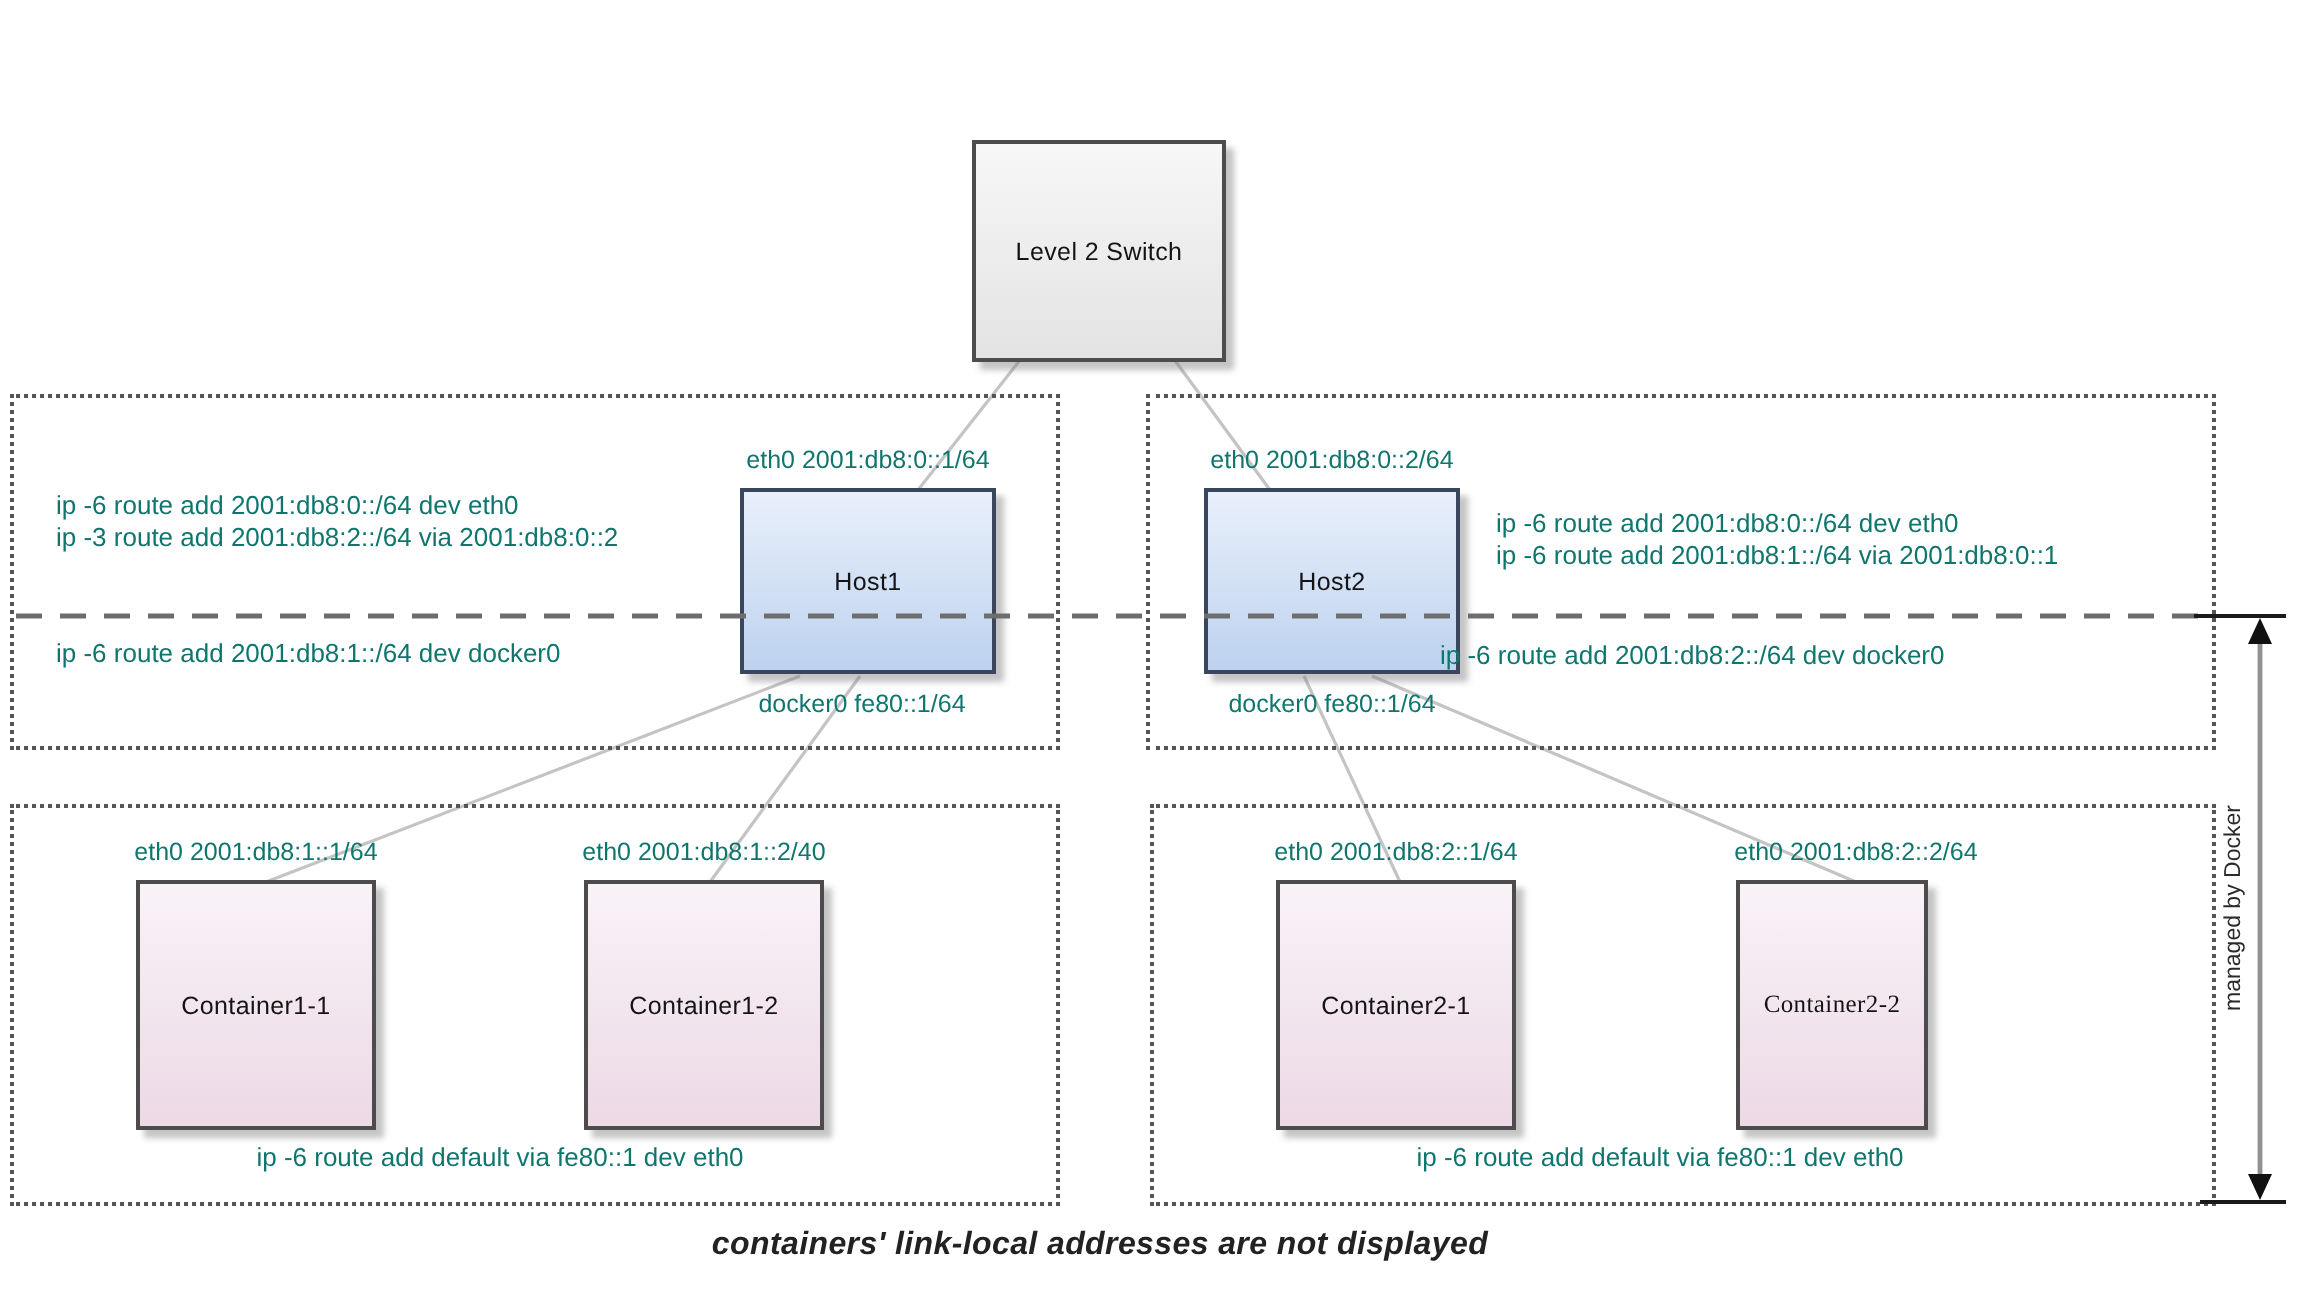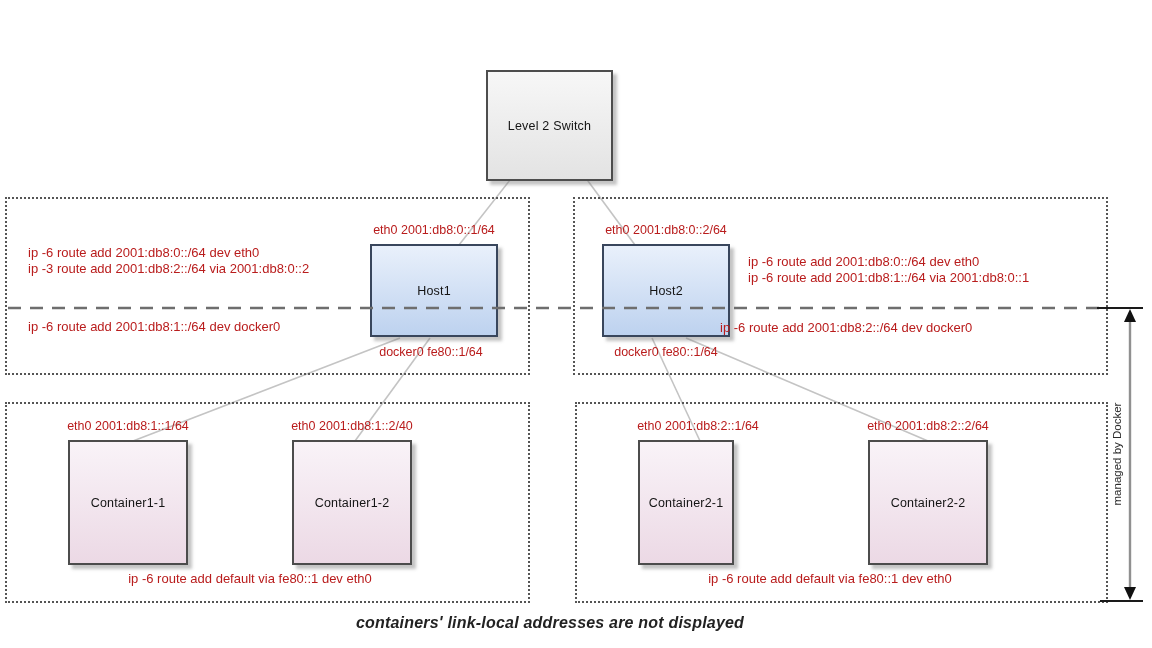--- a/index.html
+++ b/index.html
@@ -22,21 +22,21 @@
     position:absolute; box-sizing:border-box; z-index:3;
     display:flex; align-items:center; justify-content:center;
     font-size:12.5px; letter-spacing:0.2px; color:#141414;
     border:2px solid #4d4d4d;
     box-shadow:4px 4px 3px rgba(125,125,125,0.45);
   }
   .switch-node   { background:linear-gradient(180deg, var(--switch-fill-top), var(--switch-fill-bottom)); border-color:#4d4d4d; }
   .host-node     { background:linear-gradient(180deg, var(--host-fill-top), var(--host-fill-bottom)); border-color:#39465c; }
   .container-node{ background:linear-gradient(180deg, var(--container-fill-top), var(--container-fill-bottom)); border-color:#4c4c4c; }
 
-  .lbl { position:absolute; z-index:4; white-space:nowrap; font-size:12.5px; color:#b91c1c; }
+  .lbl { position:absolute; z-index:4; white-space:nowrap; font-size:12.5px; color:#0f766e; }
   .center { text-align:center; }
   .route-line { font-size:13px; line-height:15.5px; }
   .caption { font-size:13px; }
   .footnote { font-style:italic; font-size:16px; font-weight:bold; color:#222222; letter-spacing:0.2px; }
   .rotated {
     transform:rotate(-90deg); transform-origin:center center;
     font-size:11.5px; color:#2b2b2b;
   }
 </style>
 </head>
@@ -68,24 +68,24 @@
   <div class="node host-node" style="left:602px; top:244px; width:128px; height:93px;">
     <span>Host2</span>
   </div>
 
   <div class="node container-node" style="left:68px; top:440px; width:120px; height:125px;">
     <span>Container1-1</span>
   </div>
   <div class="node container-node" style="left:292px; top:440px; width:120px; height:125px;">
     <span>Container1-2</span>
   </div>
-  <div class="node container-node" style="left:638px; top:440px; width:96px; height:125px;">
+  <div class="node container-node" style="left:638px; top:440px; width:120px; height:125px;">
     <span>Container2-1</span>
   </div>
-  <div class="node container-node" style="left:868px; top:440px; width:120px; height:125px;">
+  <div class="node container-node" style="left:868px; top:440px; width:96px; height:125px;font-family:Liberation Serif, serif;">
     <span>Container2-2</span>
   </div>
 
   <div class="lbl center" style="left:284px; top:223px; width:300px;">eth0 2001:db8:0::1/64</div>
   <div class="lbl center" style="left:516px; top:223px; width:300px;">eth0 2001:db8:0::2/64</div>
   <div class="lbl center" style="left:281px; top:345px; width:300px;">docker0 fe80::1/64</div>
   <div class="lbl center" style="left:516px; top:345px; width:300px;">docker0 fe80::1/64</div>
 
   <div class="lbl center" style="left:-22px; top:419px; width:300px;">eth0 2001:db8:1::1/64</div>
   <div class="lbl center" style="left:202px; top:419px; width:300px;">eth0 2001:db8:1::2/40</div>

